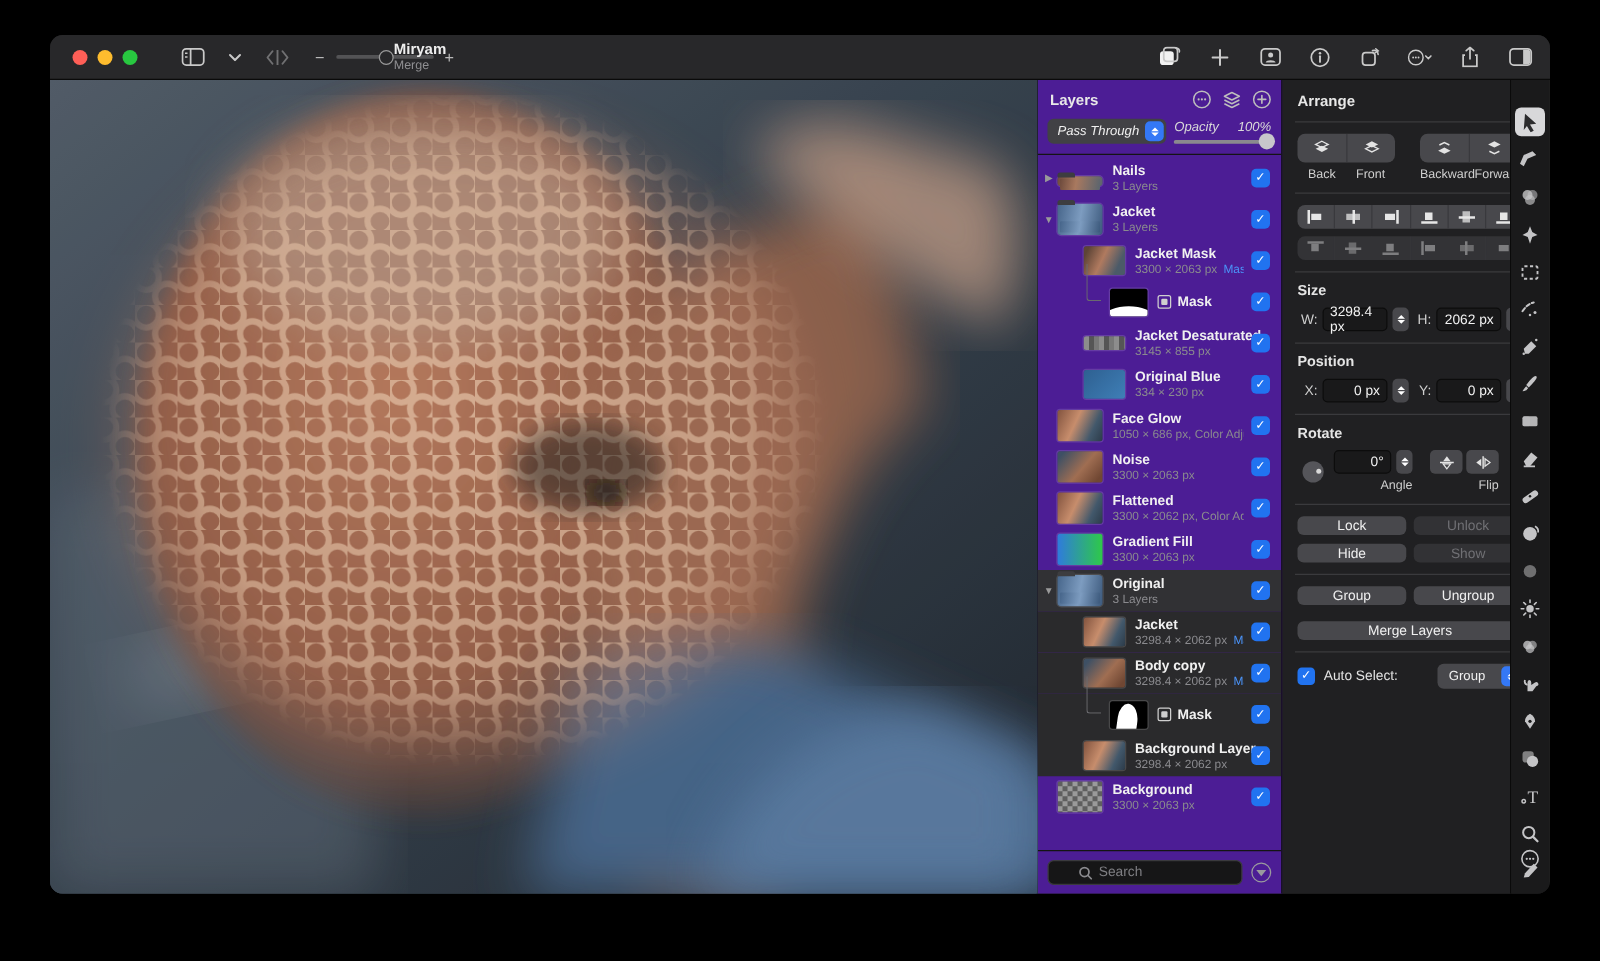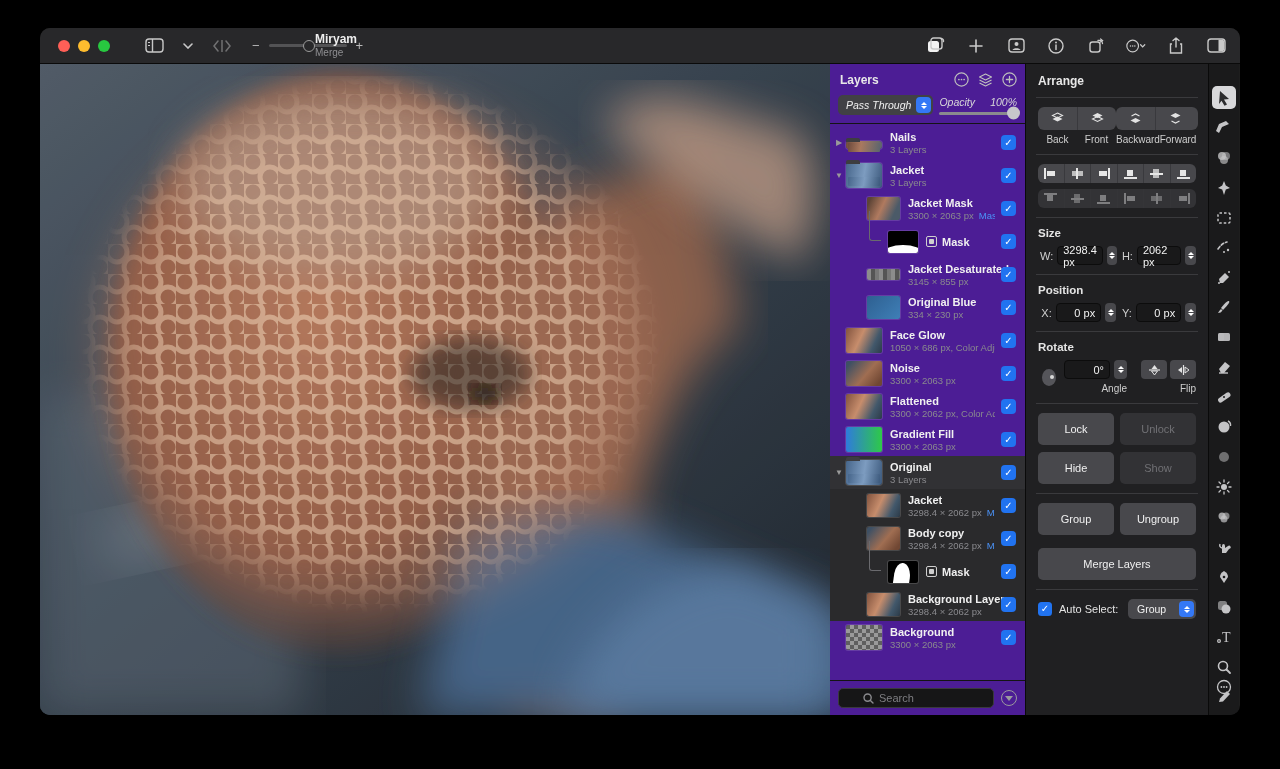--- a/index.html
+++ b/index.html
@@ -22,21 +22,21 @@
   .doc-title .t { font-size:12px; font-weight:bold; color:#ededed; }
   .doc-title .s { font-size:10px; color:#8f8f92; }
   .tb-right { position:absolute; right:14px; display:flex; gap:20px; align-items:center; }
   svg.ic { display:block; }
 
   
   .main { flex:1; display:flex; min-height:0; }
   .canvas { width:790px; position:relative; background:#33404a; border-right:1px solid #000; }
   .canvas svg { display:block; }
   .layers-panel { width:196px; background:#4c1d95; border-right:1px solid #0a0a0a; display:flex; flex-direction:column; font-size:11px; }
-  .arrange-panel { width:183px; background:#202022; border-right:1px solid #0a0a0a; color:#d6d6d6; font-size:11px; overflow:hidden; display:flex; flex-direction:column; }
+  .arrange-panel { width:183px; background:#202022; border-right:1px solid #0a0a0a; color:#d6d6d6; font-size:11px; overflow:hidden; display:flex; flex-direction:row; }
   .toolcol { width:30px; background:#1a1a1b; display:flex; flex-direction:column; align-items:center; padding-top:22px; position:relative; }
 
   
   .lp-head { display:flex; align-items:center; padding:8px 8px 6px 10px; color:#e8e8e8; }
   .lp-head .title { font-weight:bold; font-size:12px; flex:1; }
   .lp-head .hic { margin-left:9px; color:#bdbdbd; }
   .lp-ctl { display:flex; align-items:center; padding:2px 8px 8px 8px; border-bottom:1px solid #141414;font-style:italic; }
   .blend { background:#414145; border-radius:5px; height:20px; display:flex; align-items:center; padding:0 2px 0 8px; gap:5px; color:#f0f0f0; font-size:10.5px; }
   .stepper-blue { width:15px; height:16px; border-radius:4px; background:#3478f6; display:flex; flex-direction:column; align-items:center; justify-content:center; gap:1px; }
   .stepper-blue i, .stepper-gray i { display:block; width:0; height:0; border-left:3px solid transparent; border-right:3px solid transparent; }
@@ -108,21 +108,21 @@
   .fieldrow { display:flex; align-items:center; gap:4px; margin-left:2px; }
   .flabel { color:#cfcfcf; width:14px; text-align:right; }
   .field { width:52px; height:19px; background:#19191a; border:1px solid #0c0c0c; border-radius:4px; color:#f2f2f2; font-size:11px; display:flex; align-items:center; justify-content:flex-end; padding:0 5px; }
   .stepper-gray { width:13px; height:19px; border-radius:4px; background:#48484c; display:flex; flex-direction:column; align-items:center; justify-content:center; gap:1.5px; }
   .rot-row { display:flex; align-items:center; gap:8px; margin-left:4px; }
   .knob { width:17px; height:17px; border-radius:50%; background:#55555a; position:relative; }
   .knob:after { content:""; position:absolute; right:2px; top:50%; transform:translateY(-50%); width:4px; height:4px; border-radius:50%; background:#d9d9d9; }
   .under-label { font-size:10px; color:#cfcfcf; text-align:right; margin-top:4px; }
   .flip-group { display:flex; gap:3px; }
   .flipbtn { width:26px; height:19px; background:#48484c; border-radius:4px; display:flex; align-items:center; justify-content:center; color:#e3e3e3; }
-  .btn { background:#48484c; border-radius:5px; height:32px; color:#f0f0f0; font-size:11px; display:flex; align-items:center; justify-content:center; }
+  .btn { background:#48484c; border-radius:5px; height:15px; color:#f0f0f0; font-size:11px; display:flex; align-items:center; justify-content:center; }
   .btn.disabled { background:#323235; color:#707074; }
   .btn-pair { display:flex; gap:6px; margin-bottom:7px; }
   .btn-pair .btn { flex:1; }
   .btn-wide { width:100%; }
   .autosel { display:flex; align-items:center; gap:7px; margin-top:2px; }
   .autosel .cb { width:14px; height:14px; border-radius:3.5px; background:#2173f0; color:#fff; font-size:10px; line-height:14px; text-align:center; }
   .autosel .lbl { flex:1; color:#e2e2e2; }
   .dropdown { background:#48484c; border-radius:5px; height:20px; width:68px; display:flex; align-items:center; justify-content:space-between; padding:0 2px 0 9px; color:#f0f0f0; font-size:10.5px; }
   .ap-foot { border-top:1px solid #3a3a3d; padding:8px 12px 10px 12px; }
 

